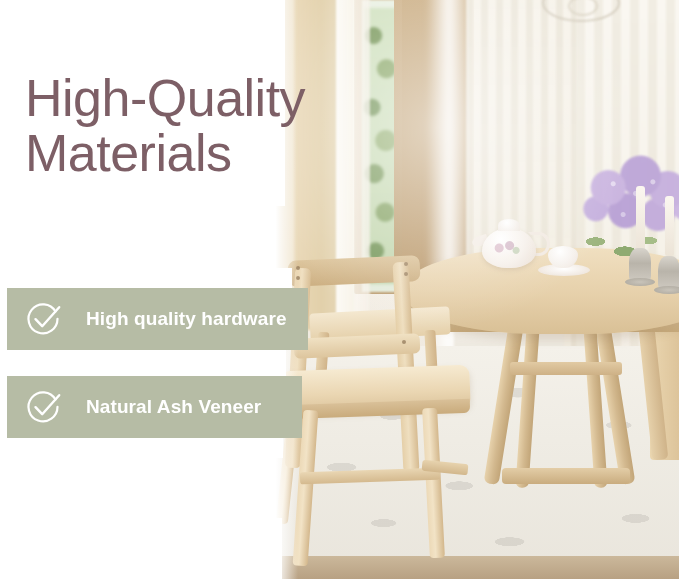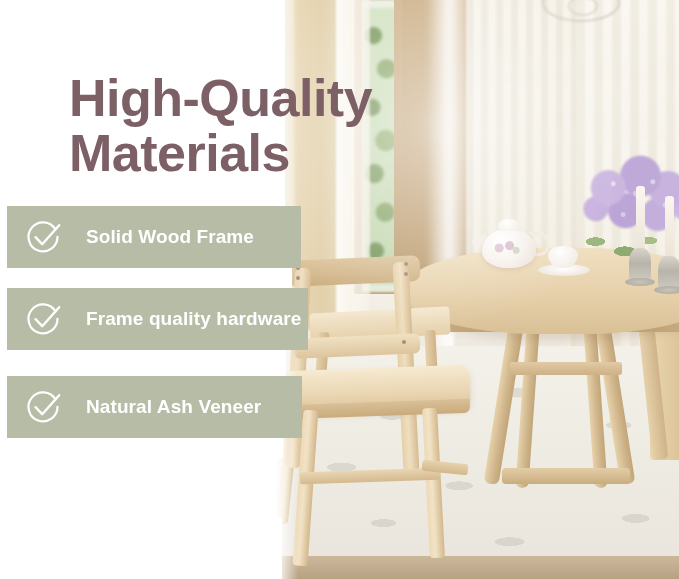--- a/index.html
+++ b/index.html
@@ -495,26 +495,25 @@
   .wb-bottom   { left: 0;   top: 518px; width: 282px; height: 61px; }
   .wb-left     { left: 0;   top: 0;     width: 8px;   height: 579px; }
 
   
   .headline {
     position: absolute;
     left: 25px;
     top: 36px;
     width: 330px;
     font-size: 52px;
-    font-weight: bold;
+    font-weight: normal;
     line-height: 1.07;
     letter-spacing: -0.5px;
     color: #7d5f66;
     white-space: pre-line;
-    margin-left: 44px;
   }
 
   
   .feature {
     position: absolute;
     left: 7px;
     height: 62px;
     background: #b6bca5;
     display: flex;
     align-items: center;
@@ -628,34 +627,27 @@
   <div class="white-block wb-top"></div>
   <div class="white-block wb-gap1"></div>
   <div class="white-block wb-gap2"></div>
   <div class="white-block wb-gap3"></div>
   <div class="white-block wb-bottom"></div>
   <div class="white-block wb-left"></div>
 
   <h1 class="headline">High-Quality
 Materials</h1>
 
-  <div class="feature feature-1">
-    <svg class="check-icon" viewBox="0 0 40 40">
-      <path d="M31.5 12.5 A14.5 14.5 0 1 0 33.5 19.8" fill="none" stroke="#ffffff" stroke-width="2.2" stroke-linecap="round"></path>
-      <path d="M11.5 20.2 L18.2 27.2 L35.2 8.2" fill="none" stroke="#ffffff" stroke-width="2.4" stroke-linecap="round" stroke-linejoin="round"></path>
-    </svg>
-    <span class="feature-label">Solid Wood Frame</span>
-  </div>
 
   <div class="feature feature-2">
     <svg class="check-icon" viewBox="0 0 40 40">
       <path d="M31.5 12.5 A14.5 14.5 0 1 0 33.5 19.8" fill="none" stroke="#ffffff" stroke-width="2.2" stroke-linecap="round"></path>
       <path d="M11.5 20.2 L18.2 27.2 L35.2 8.2" fill="none" stroke="#ffffff" stroke-width="2.4" stroke-linecap="round" stroke-linejoin="round"></path>
     </svg>
-    <span class="feature-label">Frame quality hardware</span>
+    <span class="feature-label">High quality hardware</span>
   </div>
 
   <div class="feature feature-3">
     <svg class="check-icon" viewBox="0 0 40 40">
       <path d="M31.5 12.5 A14.5 14.5 0 1 0 33.5 19.8" fill="none" stroke="#ffffff" stroke-width="2.2" stroke-linecap="round"></path>
       <path d="M11.5 20.2 L18.2 27.2 L35.2 8.2" fill="none" stroke="#ffffff" stroke-width="2.4" stroke-linecap="round" stroke-linejoin="round"></path>
     </svg>
     <span class="feature-label">Natural Ash Veneer</span>
   </div>
 

